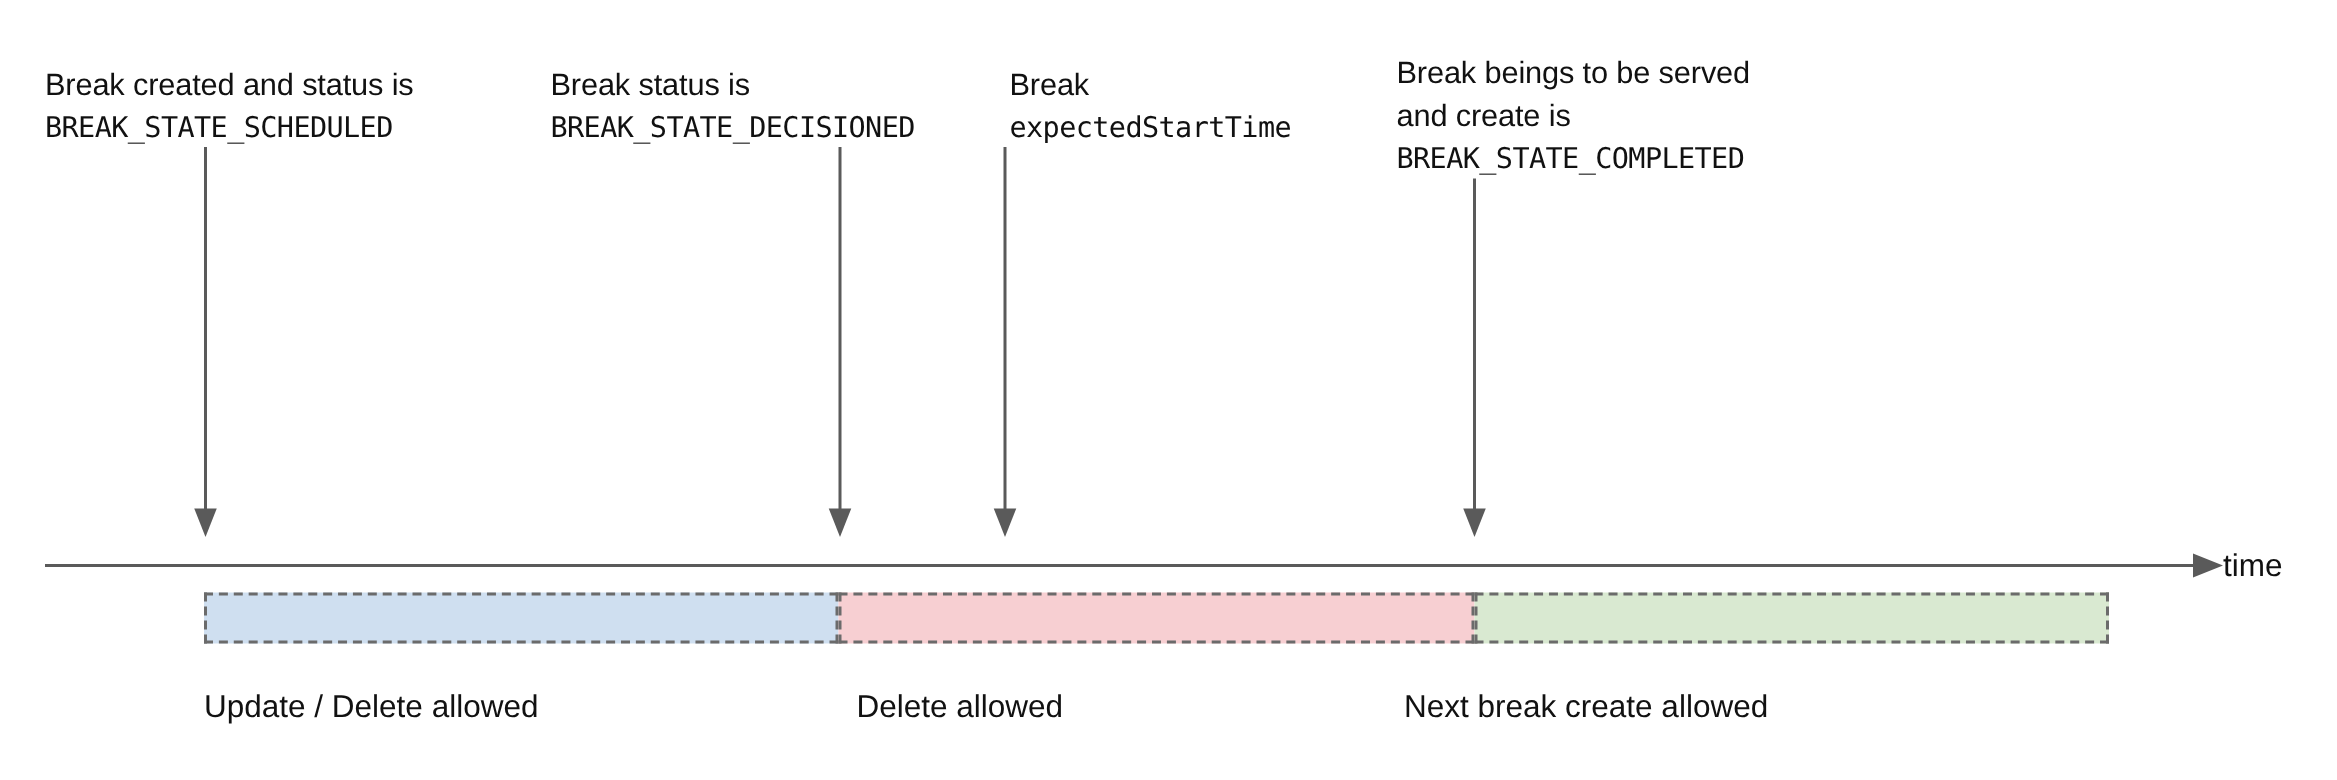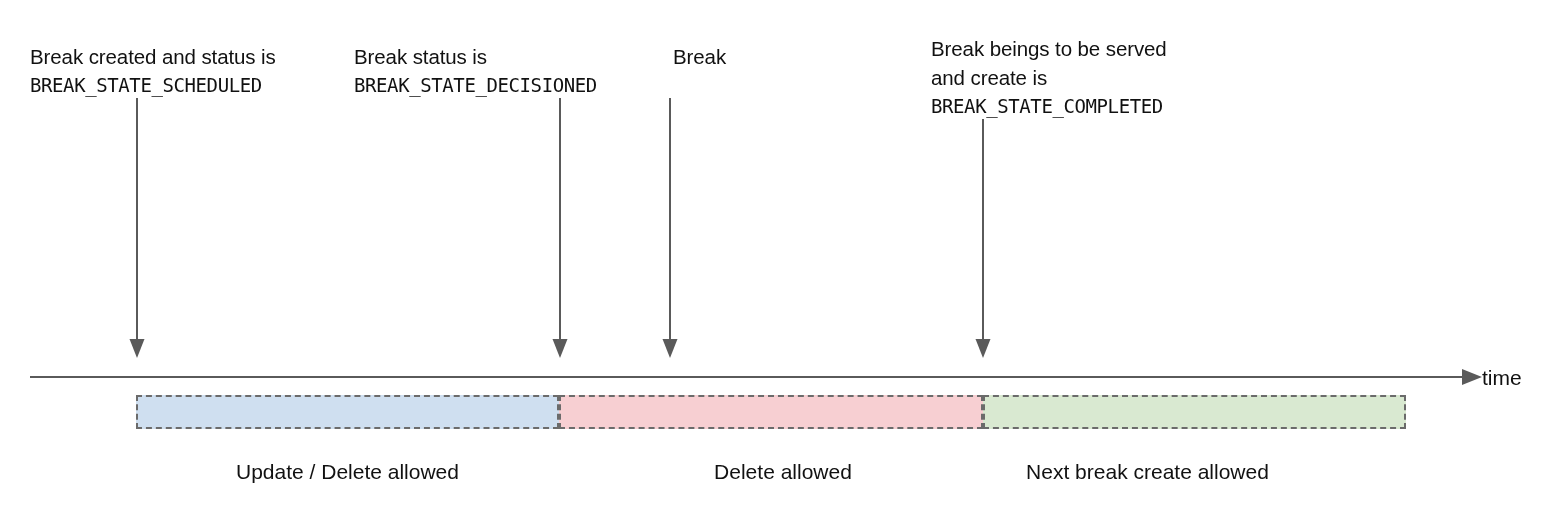--- a/index.html
+++ b/index.html
@@ -82,33 +82,33 @@
     border: 2px dashed #6b6b6b;
   }
 
   
   .phase-caption {
     position: absolute;
     top: 458px;
     font-size: 21px;
     line-height: 28px;
     color: #111111;
-    text-align: center;
+    text-align: left;
     white-space: nowrap;
   }
 </style>
 </head>
 <body>
 
 <div class="stage">
 
   <div id="annotations">
       <div class="annotation" style="left: 30px; top: 42px;"><span class="line">Break created and status is</span><span class="line mono">BREAK_STATE_SCHEDULED</span></div>
-      <div class="annotation" style="left: 354px; top: 42px;"><span class="line">Break status is</span><span class="line mono">BREAK_STATE_DECISIONED</span></div>
-      <div class="annotation" style="left: 673px; top: 42px;"><span class="line">Break</span></div>
+      <div class="annotation" style="left: 367px; top: 42px;"><span class="line">Break status is</span><span class="line mono">BREAK_STATE_DECISIONED</span></div>
+      <div class="annotation" style="left: 673px; top: 42px;"><span class="line">Break</span><span class="line mono">expectedStartTime</span></div>
       <div class="annotation" style="left: 931px; top: 34px;"><span class="line">Break beings to be served</span><span class="line">and create is</span><span class="line mono">BREAK_STATE_COMPLETED</span></div>
     </div>
 
   <div id="markers">
       <div class="marker-arrow" style="left: 128px; top: 98px; height: 260px;">
         <svg width="18" height="260" viewBox="0 0 18 260" xmlns="http://www.w3.org/2000/svg">
           <line x1="9" y1="0" x2="9" y2="242" stroke="#5a5a5a" stroke-width="2"></line>
           <polygon points="1.5,241 16.5,241 9,260" fill="#5a5a5a"></polygon>
         </svg>
       </div>

